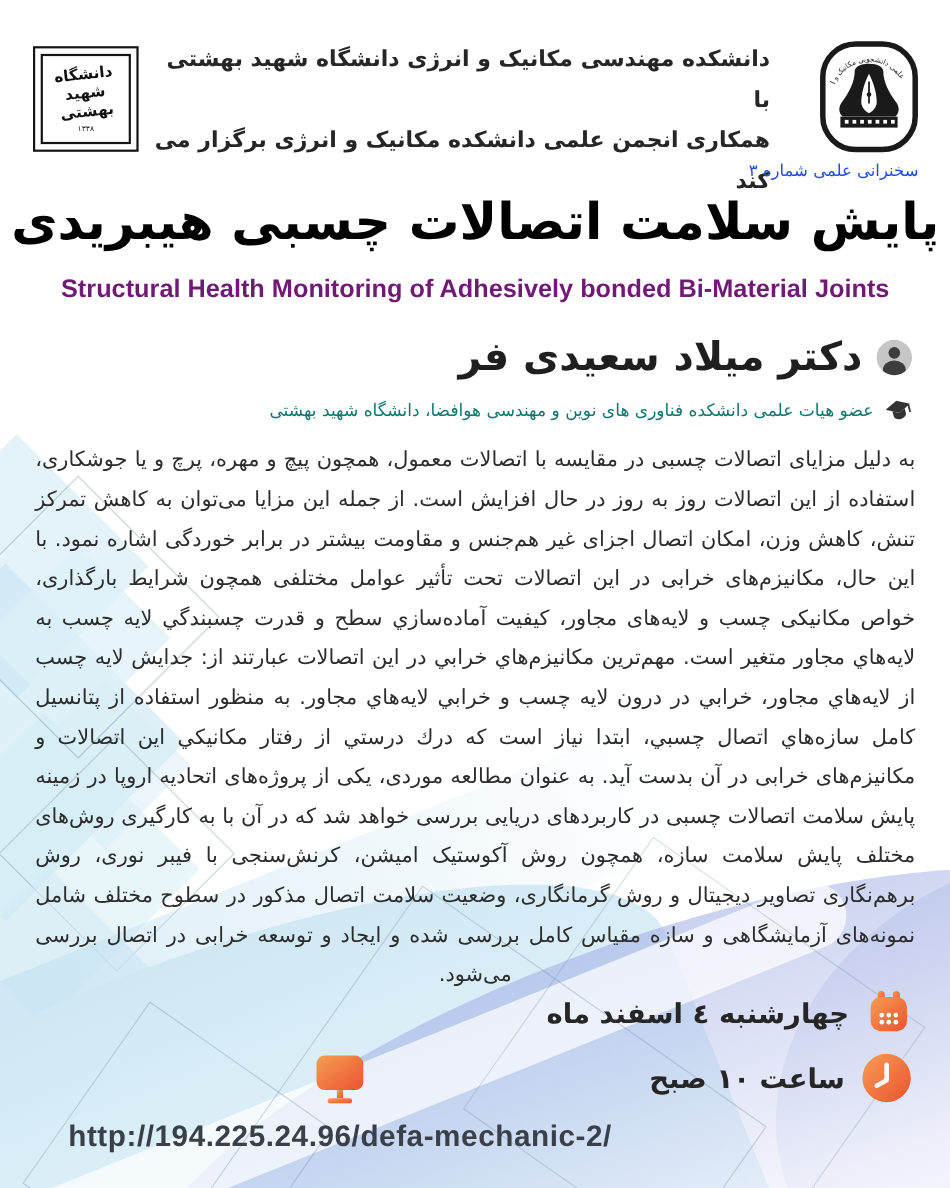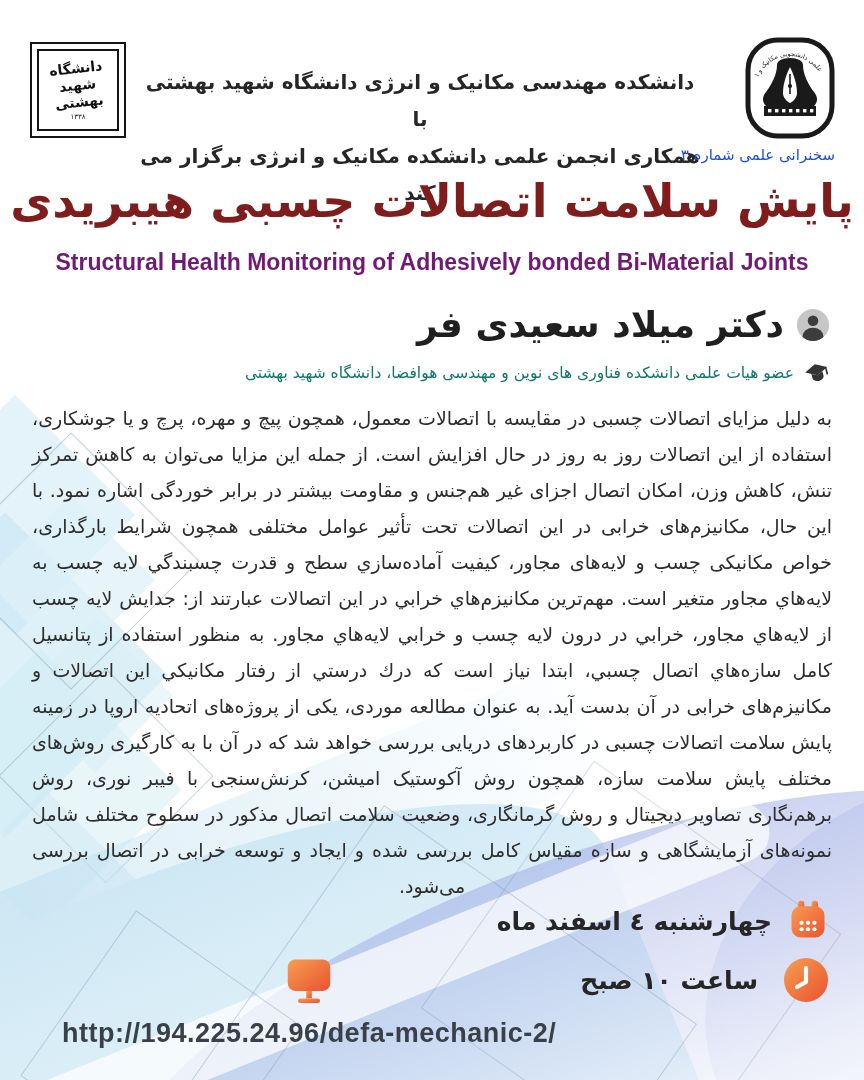--- a/index.html
+++ b/index.html
@@ -46,37 +46,37 @@
   .sbu-inner{
     width:100%;height:100%;border:2px solid #141414;box-sizing:border-box;
     display:flex;flex-direction:column;align-items:center;justify-content:center;
     direction:rtl;text-align:center;
   }
   .sbu-text{font-size:14px;font-weight:bold;line-height:17px;color:#111;transform:rotate(-6deg);white-space:pre-line;}
   .sbu-year{font-size:7px;color:#111;margin-top:2px;letter-spacing:1px;}
   
   .assoc-badge{left:744px;top:36px;width:92px;height:104px;}
   
-  .org{left:140px;top:64px;width:560px;text-align:center;direction:rtl;
+  .org{left:140px;top:35px;width:560px;direction:rtl;
        font-size:20px;font-weight:bold;color:#262626;line-height:37px;}
   .series{right:29px;top:146px;direction:rtl;font-size:15px;color:#1d4ed8;}
   .title-fa{left:0;right:0;top:170px;text-align:center;direction:rtl;
-            font-size:46px;font-weight:800;color:#7f1d1d;line-height:62px;}
+            font-size:46px;font-weight:800;color:#000000;line-height:62px;}
   .title-en{left:0;right:0;top:249px;text-align:center;
             font-family:"Liberation Sans",sans-serif;font-size:23px;font-weight:bold;color:#701a75;}
   .speaker-row{right:34px;top:304px;display:flex;direction:rtl;align-items:center;gap:12px;}
   .speaker-name{font-size:36px;font-weight:bold;color:#1f1f1f;}
   .affil-row{right:34px;top:360px;display:flex;direction:rtl;align-items:center;gap:10px;}
   .affil-text{font-size:15.5px;color:#0f766e;}
   .abstract{
     left:32px;top:400px;width:800px;direction:rtl;text-align:justify;text-align-last:center;
     font-size:19px;line-height:36px;color:#2c2c2c;
   }
   .date-row{right:34px;top:898px;display:flex;direction:rtl;align-items:center;gap:14px;}
-  .time-row{right:34px;top:956px;display:flex;direction:rtl;align-items:center;gap:24px;}
+  .time-row{right:34px;top:956px;display:flex;direction:rtl;align-items:center;gap:14px;}
   .event-text{font-size:25px;font-weight:bold;color:#262626;}
   .url-row{left:62px;top:954px;display:flex;align-items:center;gap:14px;flex-direction:column;}
   .url-text{font-family:"Liberation Sans",sans-serif;font-size:27px;font-weight:600;
             color:#3a4049;letter-spacing:.5px;direction:ltr;}
   .icon{flex:0 0 auto;display:block;}
 </style>
 </head>
 <body>
 
 <div class="page">

